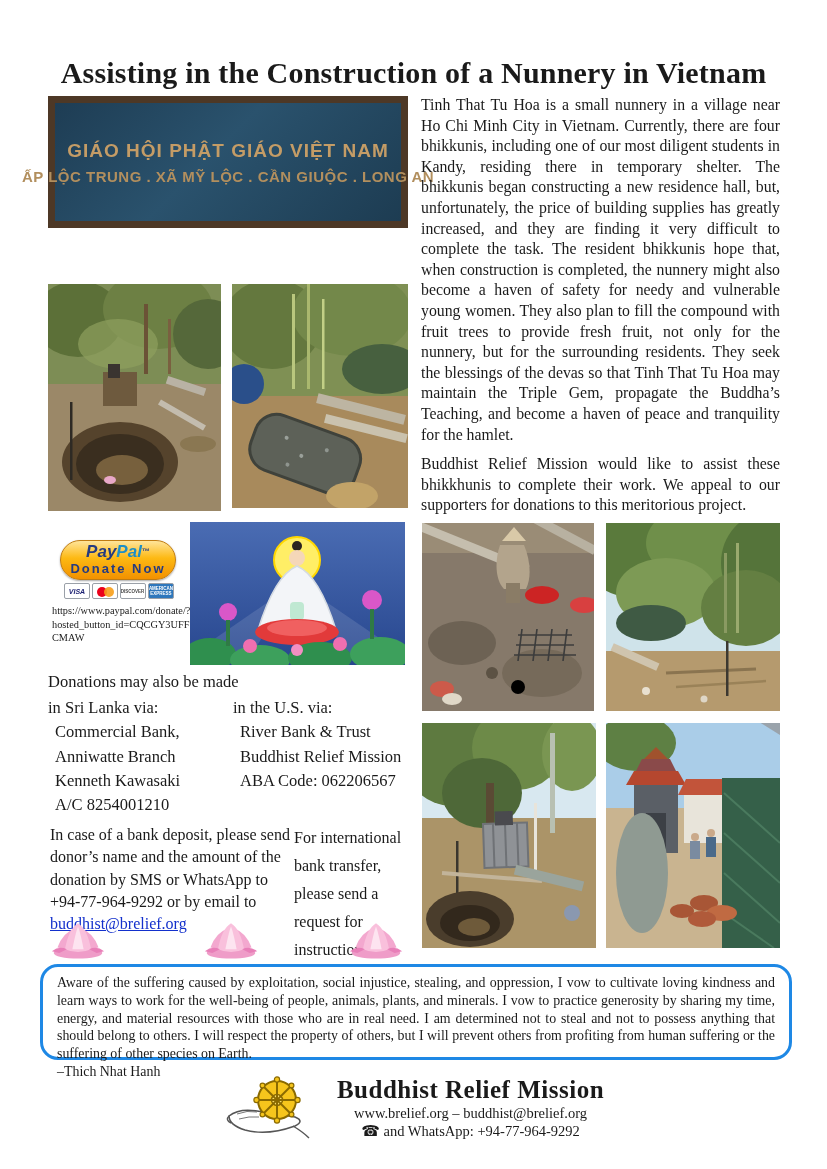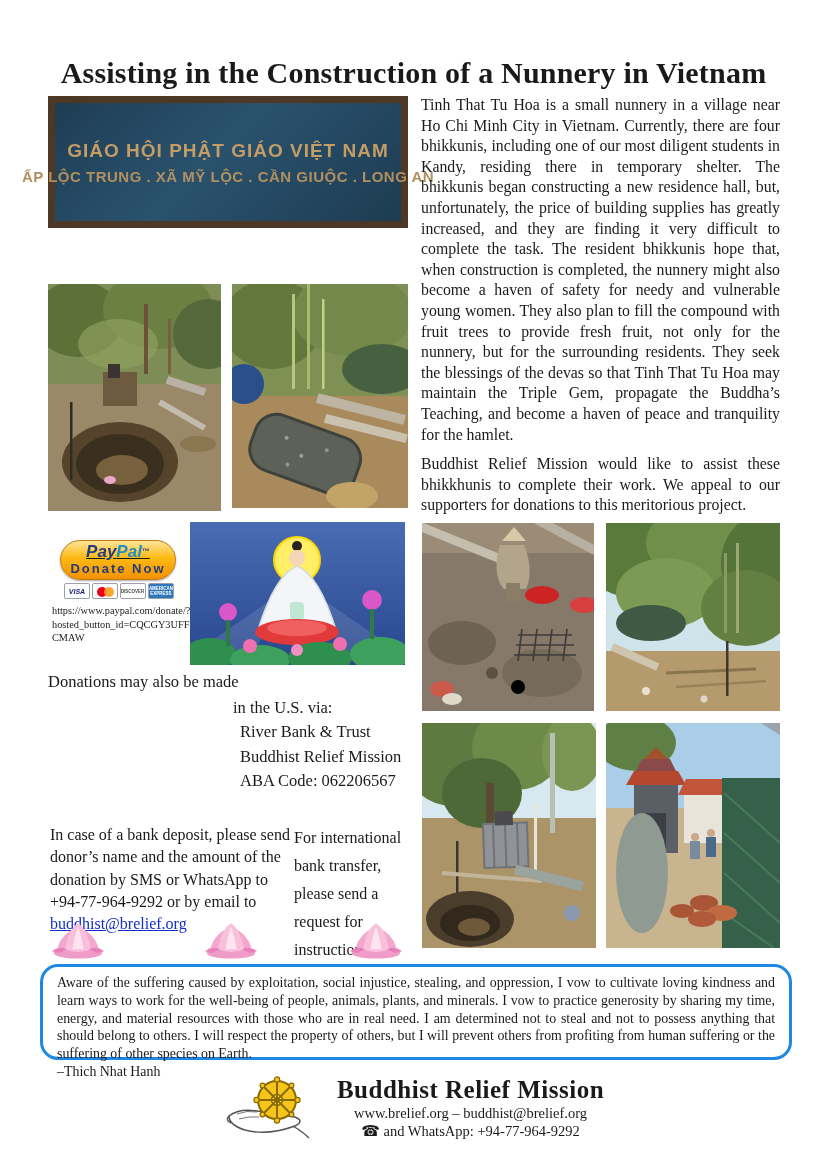--- a/index.html
+++ b/index.html
@@ -37,21 +37,21 @@
   .ph-pillars { left:422px; top:715px; width:174px; height:225px; }
   .ph-temple { left:606px; top:715px; width:174px; height:225px; }
 
   
   .paypal { position:absolute; left:60px; top:532px; width:118px; cursor:pointer; }
   .pp-pill { width:116px; height:40px; border-radius:20px; border:1px solid #c07c12;
              background:linear-gradient(#ffe49a, #fdb913 45%, #f29100);
              display:flex; flex-direction:column; align-items:center; justify-content:center;
              box-shadow:0 1px 2px rgba(0,0,0,.35); }
   .pp-logo { font-family:"Liberation Sans", sans-serif; font-style:italic; font-weight:bold;
-             font-size:17px; line-height:16px;text-decoration:underline; }
+             font-size:17px; line-height:16px; }
   .pp-pay { color:#253b80; } .pp-pal { color:#1d8ec6; }
   .pp-tm { font-size:8px; color:#253b80; vertical-align:top; font-style:normal; }
   .pp-donate { font-family:Liberation Sans, sans-serif; font-weight:bold; font-size:13px;
                letter-spacing:2px; color:#253b80; margin-top:1px; }
   .pp-cards { display:flex; gap:2px; justify-content:center; margin-top:3px; }
   .pp-card { width:26px; height:16px; border-radius:2px; border:1px solid #9aa0a8;
              background:#fff; display:flex; align-items:center; justify-content:center;
              font-family:"Liberation Sans", sans-serif; font-weight:bold; overflow:hidden; position:relative; }
   .pp-visa { color:#1a1f71; font-style:italic; font-size:7px; }
   .pp-mc .c1,.pp-mc .c2 { position:absolute; top:3px; width:10px; height:10px; border-radius:50%; }
@@ -320,20 +320,27 @@
       </g>
       <ellipse cx="98" cy="180" rx="14" ry="8" fill="#a85636"></ellipse>
       <ellipse cx="116" cy="190" rx="15" ry="8" fill="#c06a42"></ellipse>
       <ellipse cx="96" cy="196" rx="14" ry="8" fill="#b05a3a"></ellipse>
       <ellipse cx="76" cy="188" rx="12" ry="7" fill="#a85636"></ellipse>
     </svg>
   </div>
 
   <div class="don-intro">Donations may also be made</div>
 
+  <div class="bank-col bank-lk">
+    <div>in Sri Lanka via:</div>
+    <div class="bl">Commercial Bank,</div>
+    <div class="bl">Anniwatte Branch</div>
+    <div class="bl">Kenneth Kawasaki</div>
+    <div class="bl">A/C 8254001210</div>
+  </div>
 
   <div class="bank-col bank-us">
     <div>in the U.S. via:</div>
     <div class="bl">River Bank &amp; Trust</div>
     <div class="bl">Buddhist Relief Mission</div>
     <div class="bl">ABA Code: 062206567</div>
   </div>
 
   <div class="deposit"><span>In case of a bank deposit, please send donor’s name and the amount of the donation by SMS or WhatsApp to +94-77-964-9292 or by email to </span><a>buddhist@brelief.org</a></div>
 

